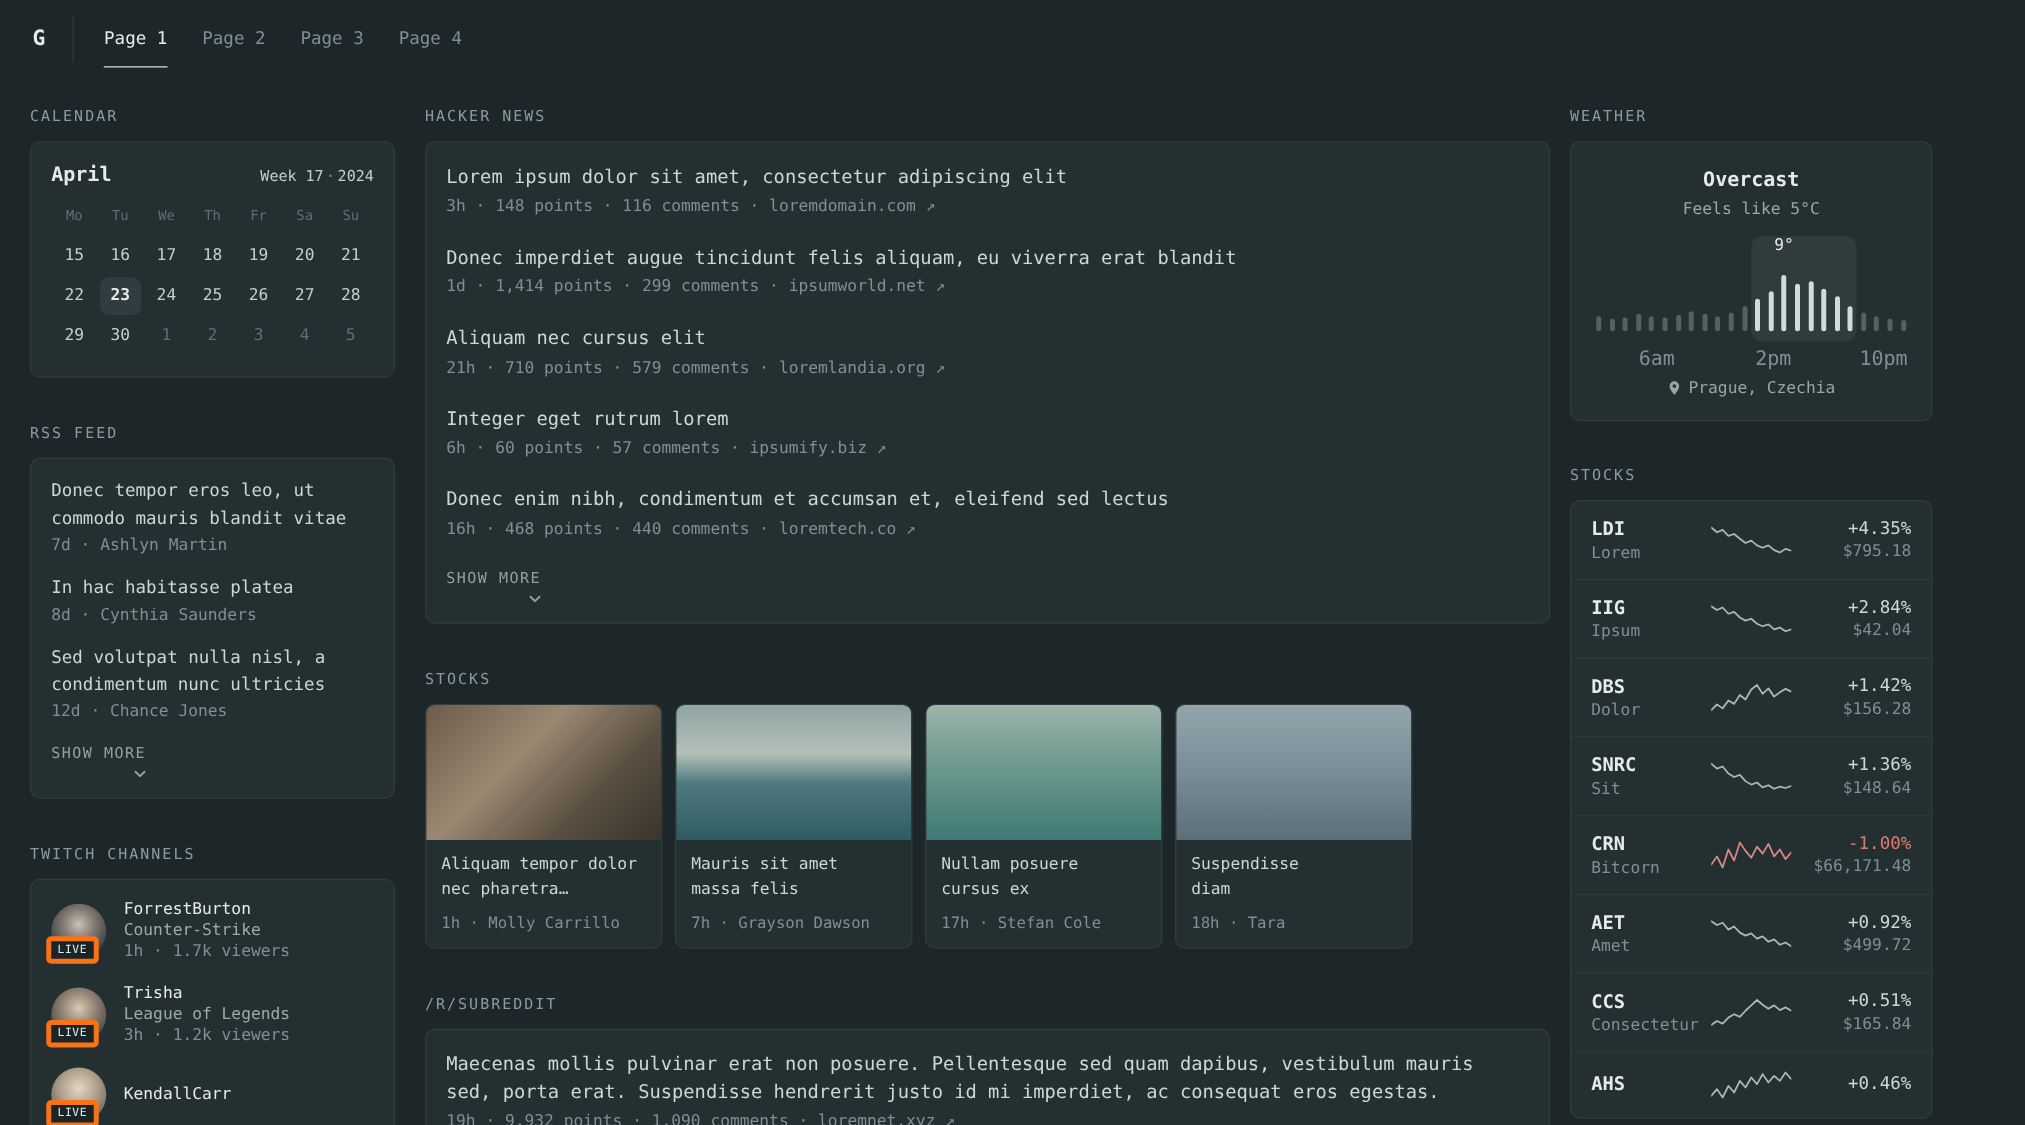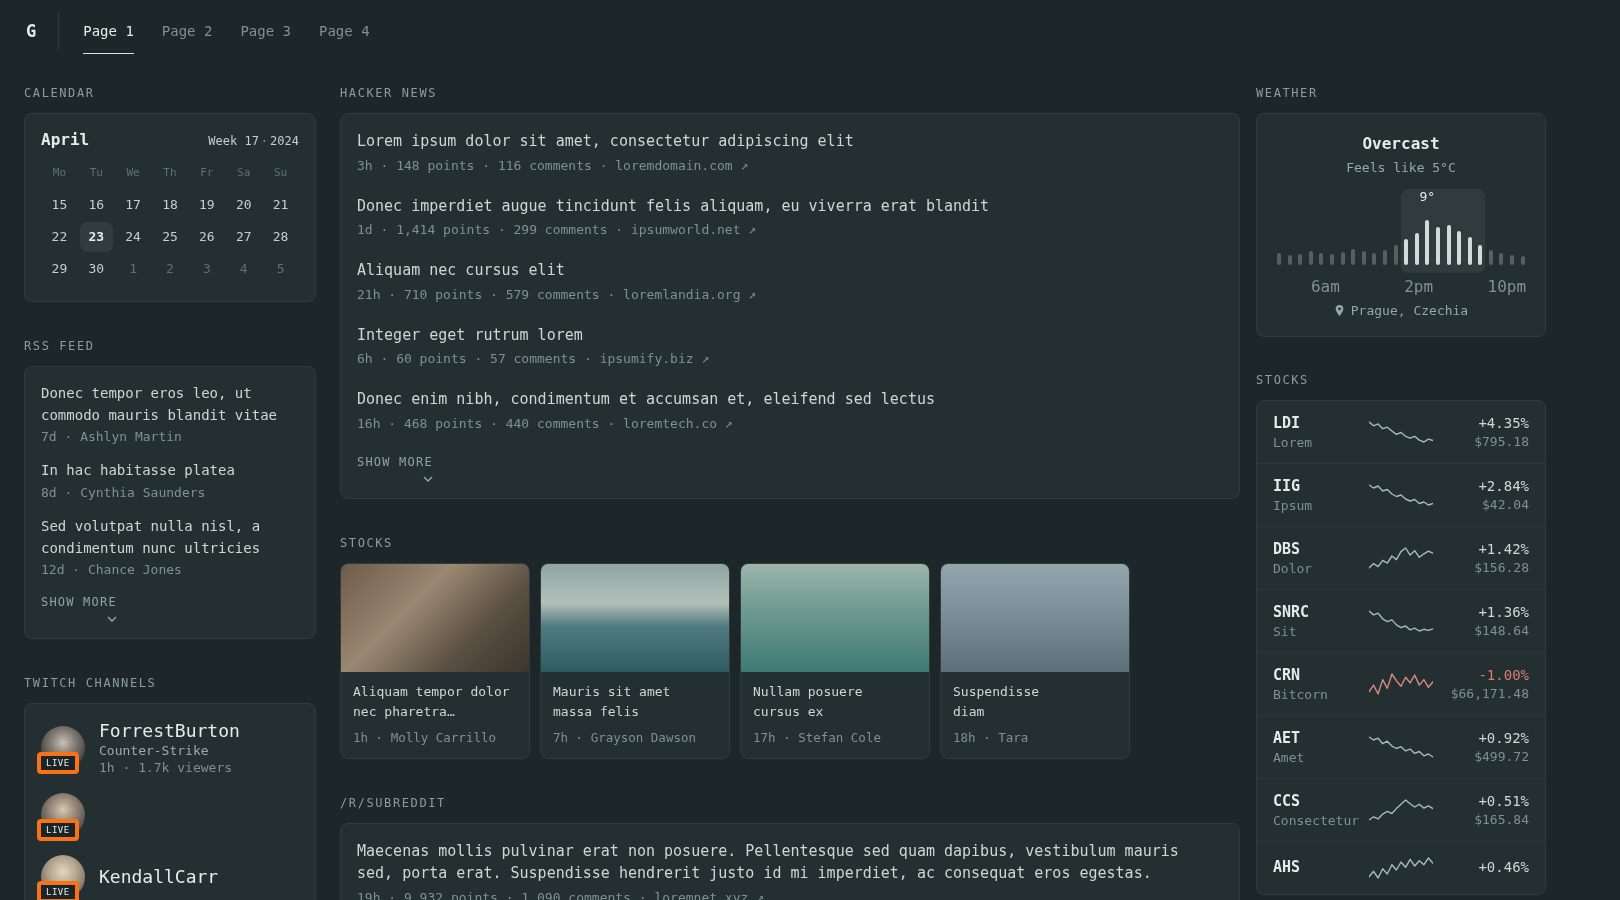--- a/index.html
+++ b/index.html
@@ -69,21 +69,21 @@
   .twitch { padding:16px; }
   .tw-row { display:flex; align-items:center; gap:14px; margin-bottom:18px; }
   .tw-row:last-child { margin-bottom:0; }
   .tw-av-wrap { position:relative; flex:0 0 44px; }
   .tw-av { width:44px; height:44px; border-radius:50%; }
   .av-1 { background:radial-gradient(circle at 50% 38%, #c9c2b8 0%, #8a8178 32%, #3a3d3f 75%); }
   .av-2 { background:radial-gradient(circle at 50% 38%, #d6c8b4 0%, #97897a 36%, #4a4442 78%); }
   .av-3 { background:radial-gradient(circle at 50% 38%, #e2d6c4 0%, #b1a18c 42%, #6a6054 82%); }
   .live-badge { position:absolute; left:-4px; bottom:-4px; background:#1b2527; border:4px solid #f97316;
                 color:var(--strong); font-size:9px; letter-spacing:.5px; padding:2px 5px; border-radius:4px; }
-  .tw-name { font-size:18px; color:var(--strong); cursor:pointer; }
+  .tw-name { font-size:13px; color:var(--strong); cursor:pointer; }
   .tw-game { font-size:13px; color:#9aaca9; margin-top:2px; }
   .tw-meta { font-size:13px; color:var(--muted); margin-top:2px; }
 
   
   .feed { padding:16px; }
   .feed-item { margin-bottom:22px; }
   .feed-item .t { font-size:15px; line-height:1.5; color:var(--title); cursor:pointer; }
   .feed-item .m { font-size:13px; color:var(--muted); margin-top:5px; }
   .feed-item .m .lnk { color:var(--muted); cursor:pointer; }
   .feed-item .m .arr { color:var(--muted); }
@@ -227,20 +227,25 @@
           <div>
             <div class="tw-name">ForrestBurton</div>
             <div class="tw-game">Counter-Strike</div>
             <div class="tw-meta">1h · 1.7k viewers</div>
           </div>
         </div>
         <div class="tw-row">
           <div class="tw-av-wrap">
             <div class="tw-av av-2"></div>
             <span class="live-badge">LIVE</span>
+          </div>
+          <div>
+            <div class="tw-name">Trisha</div>
+            <div class="tw-game">League of Legends</div>
+            <div class="tw-meta">3h · 1.2k viewers</div>
           </div>
         </div>
         <div class="tw-row">
           <div class="tw-av-wrap">
             <div class="tw-av av-3"></div>
             <span class="live-badge">LIVE</span>
           </div>
           <div>
             <div class="tw-name">KendallCarr</div>
             <div class="tw-game"></div>

